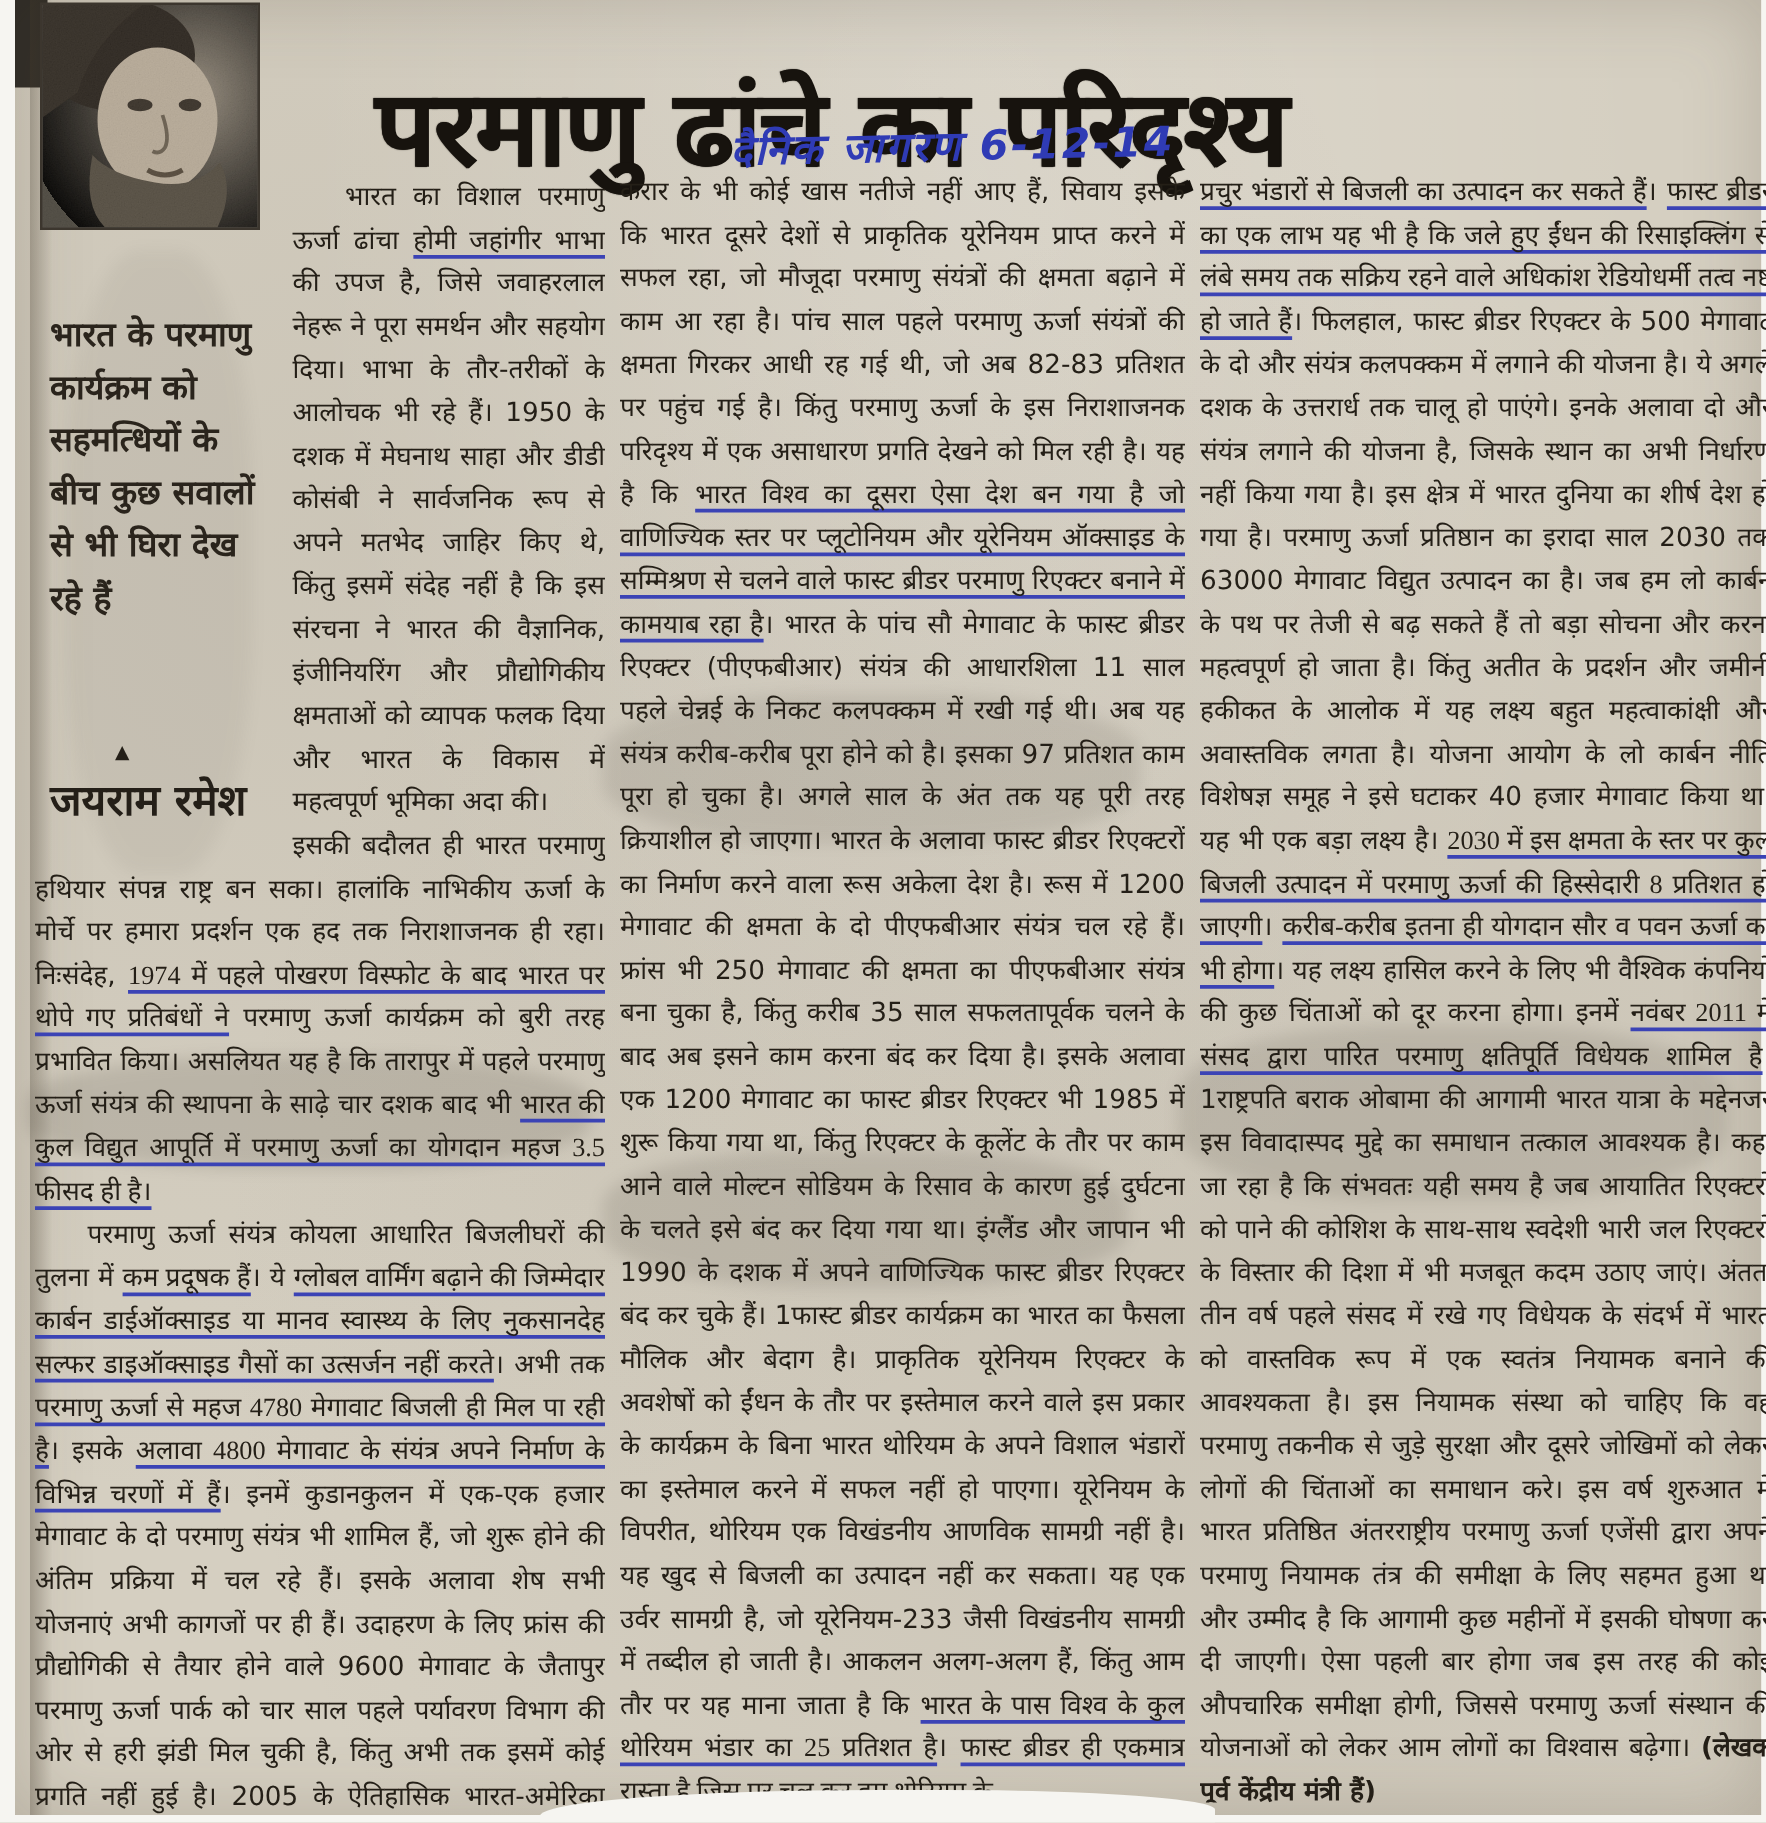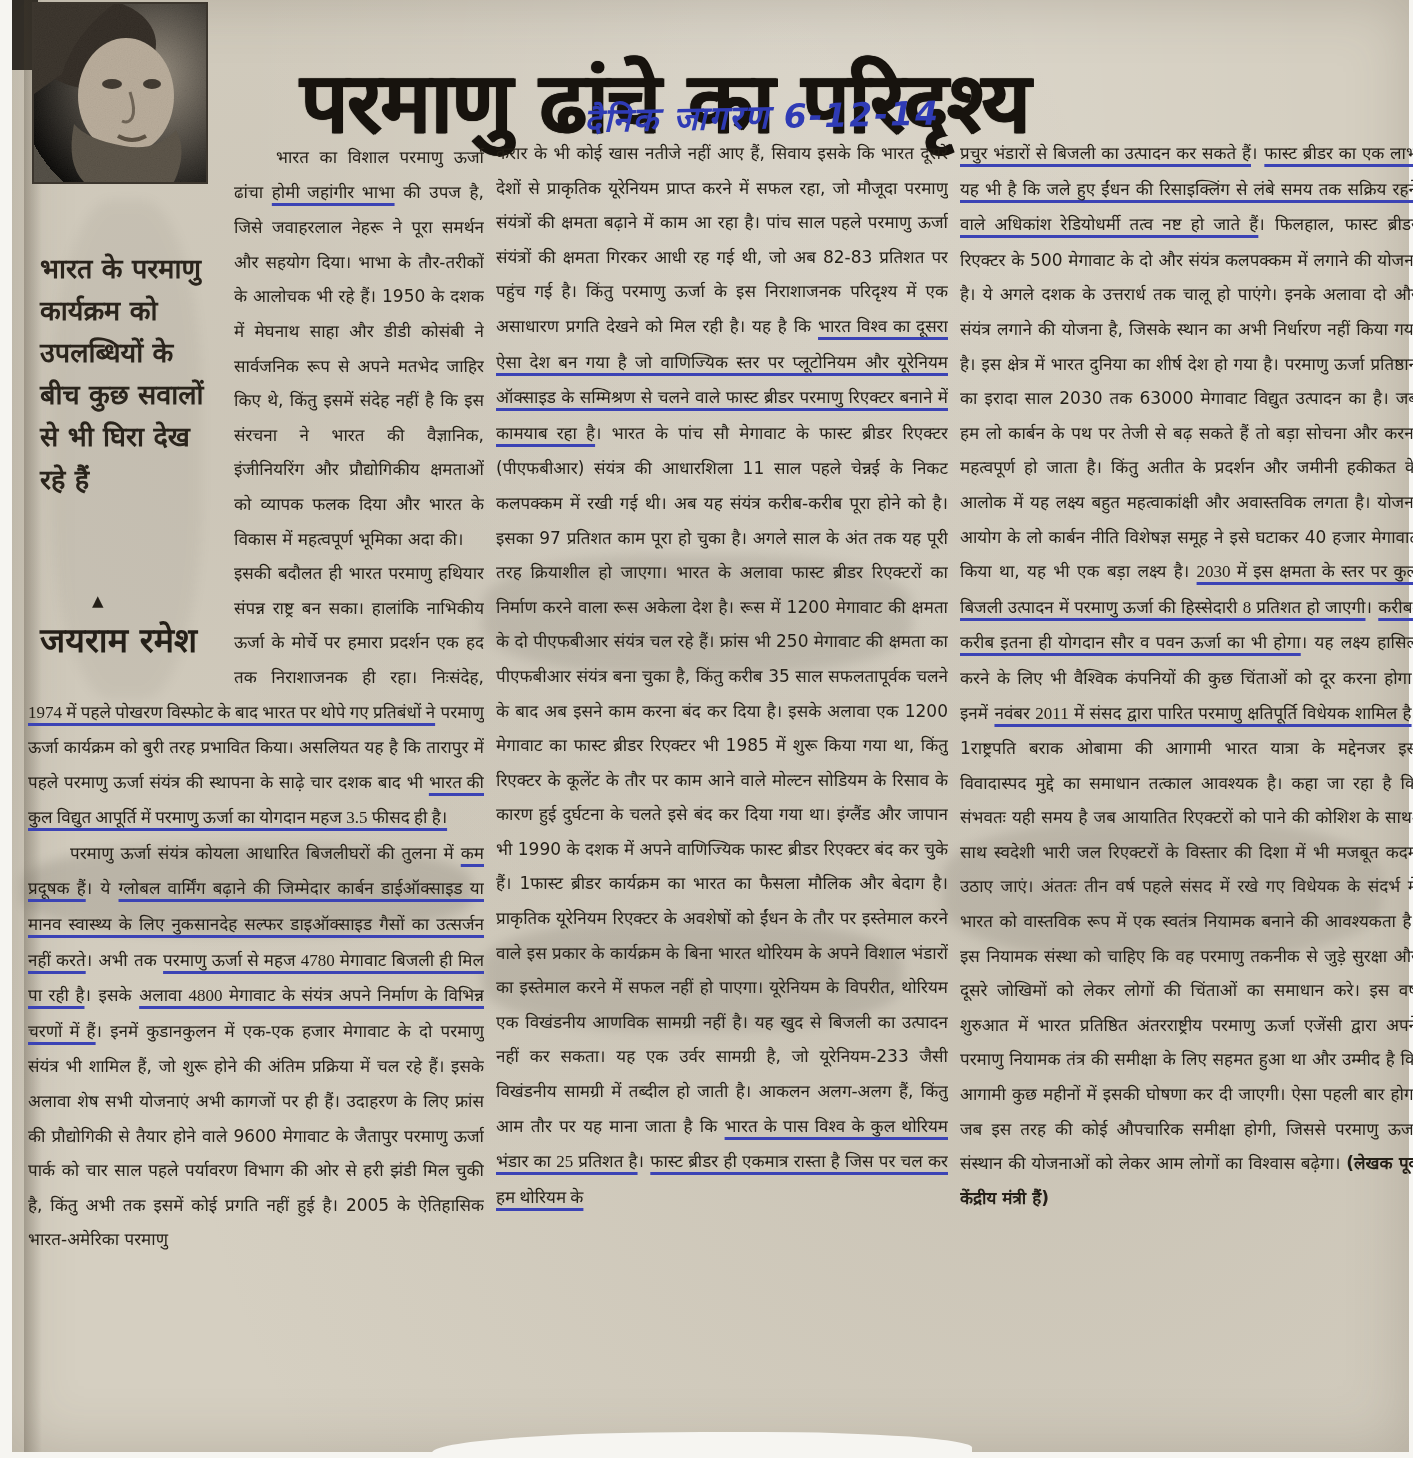--- a/index.html
+++ b/index.html
@@ -51,21 +51,21 @@
     font-size:27px;font-weight:bold;line-height:1.56;color:#2a241c;
   }
   .byline{
     position:absolute;left:28px;top:592px;width:200px;text-align:left;color:#241f18;
   }
   .byline .tri{display:block;font-size:15px;margin:0 0 6px 52px;color:#241f18;}
   .byline .name{font-size:34px;font-weight:bold;white-space:nowrap;}
 
   .col{
     position:absolute;top:136px;overflow:hidden;
-    font-size:17px;line-height:34.6px;text-align:justify;color:#241f17;
+    font-size:21px;line-height:34.6px;text-align:justify;color:#241f17;
   }
   .col-0{left:16px;width:456px;height:1316px;top:140px;}
   .col-1{left:484px;width:452px;height:1318px;}
   .col-2{left:948px;width:458px;height:1306px;}
   .col-spacer{float:left;width:206px;height:546px;}
   .para{margin:0;}
   .para.indent{text-indent:42px;}
   .pen-u{
     text-decoration:underline;
     text-decoration-color:#3b43b5;
@@ -120,21 +120,21 @@
       <ellipse cx="92" cy="92" rx="48" ry="58" fill="#bfb2a0"></ellipse>
       <ellipse cx="78" cy="80" rx="10" ry="5" fill="#3a332b"></ellipse>
       <ellipse cx="118" cy="80" rx="9" ry="5" fill="#3a332b"></ellipse>
       <path d="M96 88 q6 18 2 26 q-4 6 -10 3" stroke="#6d6254" stroke-width="3" fill="none"></path>
       <path d="M84 132 q14 8 28 0" stroke="#574c3e" stroke-width="4" fill="none"></path>
       <path d="M40 120 q-8 40 10 58 L140 178 q14 -30 2 -52 q-20 22 -52 16 q-36 -6 -50 -22Z" fill="#575045"></path>
       <rect width="172" height="178" fill="#b7ab99" opacity="0.12" filter="url(#grain)"></rect>
     </svg>
   </div>
 
-  <div class="standfirst">भारत के परमाणु कार्यक्रम को उपलब्धियों के बीच कुछ सवालों से भी घिरा देख रहे हैं</div>
+  <div class="standfirst">भारत के परमाणु कार्यक्रम को सहमत्धियों के बीच कुछ सवालों से भी घिरा देख रहे हैं</div>
 
   <div class="byline">
     <span class="tri">▲</span>
     <span class="name">जयराम रमेश</span>
   </div>
 
   <div class="col col-0">
     <div class="col-spacer"></div>
   <p class="para indent"><span>भारत का विशाल परमाणु ऊर्जा ढांचा </span><span class="pen-u">होमी जहांगीर भाभा</span><span> की उपज है, जिसे जवाहरलाल नेहरू ने पूरा समर्थन और सहयोग दिया। भाभा के तौर-तरीकों के आलोचक भी रहे हैं। 1950 के दशक में मेघनाथ साहा और डीडी कोसंबी ने सार्वजनिक रूप से अपने मतभेद जाहिर किए थे, किंतु इसमें संदेह नहीं है कि इस संरचना ने भारत की वैज्ञानिक, इंजीनियरिंग और प्रौद्योगिकीय क्षमताओं को व्यापक फलक दिया और भारत के विकास में महत्वपूर्ण भूमिका अदा की।</span></p>
       <p class="para"><span>इसकी बदौलत ही भारत परमाणु हथियार संपन्न राष्ट्र बन सका। हालांकि नाभिकीय ऊर्जा के मोर्चे पर हमारा प्रदर्शन एक हद तक निराशाजनक ही रहा। निःसंदेह, </span><span class="pen-u">1974 में पहले पोखरण विस्फोट के बाद भारत पर थोपे गए प्रतिबंधों ने</span><span> परमाणु ऊर्जा कार्यक्रम को बुरी तरह प्रभावित किया। असलियत यह है कि तारापुर में पहले परमाणु ऊर्जा संयंत्र की स्थापना के साढ़े चार दशक बाद भी </span><span class="pen-u">भारत की कुल विद्युत आपूर्ति में परमाणु ऊर्जा का योगदान महज 3.5 फीसद ही है।</span></p>

